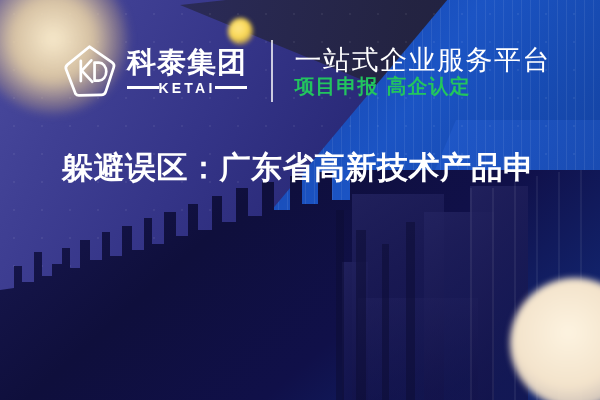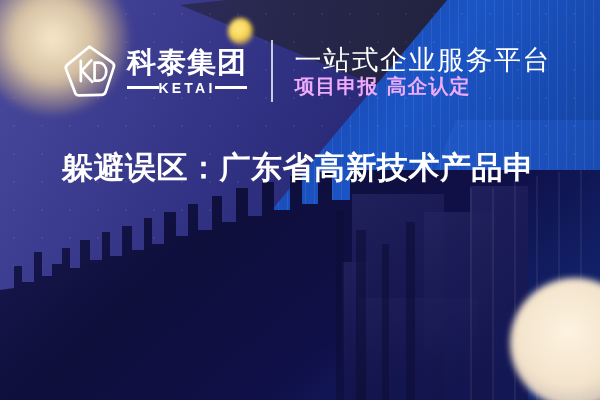--- a/index.html
+++ b/index.html
@@ -130,21 +130,21 @@
   }
 
   .tagline{ display:flex; flex-direction:column; gap:0; }
   .tagline-main{
     font-family:"DejaVu Sans","Liberation Sans",sans-serif;
     font-size:27px; font-weight:400; color:#ffffff;
     letter-spacing:1.5px; line-height:1.12; white-space:nowrap;
   }
   .tagline-sub{
     font-family:"DejaVu Serif","Liberation Serif",serif;
-    font-size:20px; font-weight:700; color:#f0abfc;
+    font-size:20px; font-weight:700; color:#22c55e;
     letter-spacing:1px; line-height:1.12; white-space:nowrap;
   }
 
   
   .title{
     position:absolute; left:62px; top:142px; width:500px;
     z-index:5;
     font-family:"DejaVu Sans","Liberation Sans",sans-serif;
     font-size:31px; font-weight:700; color:#ffffff;
     line-height:1.62; letter-spacing:.5px;

